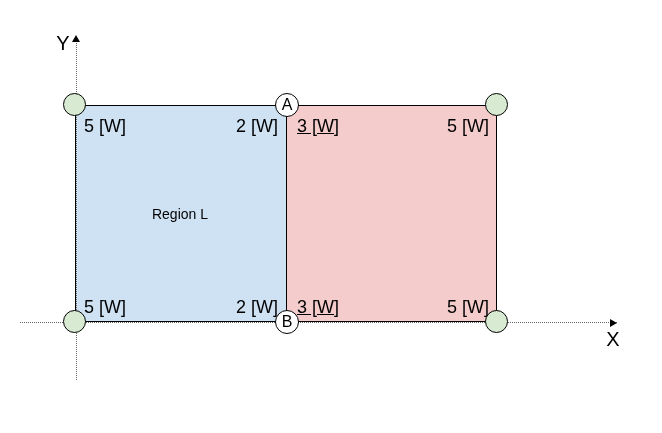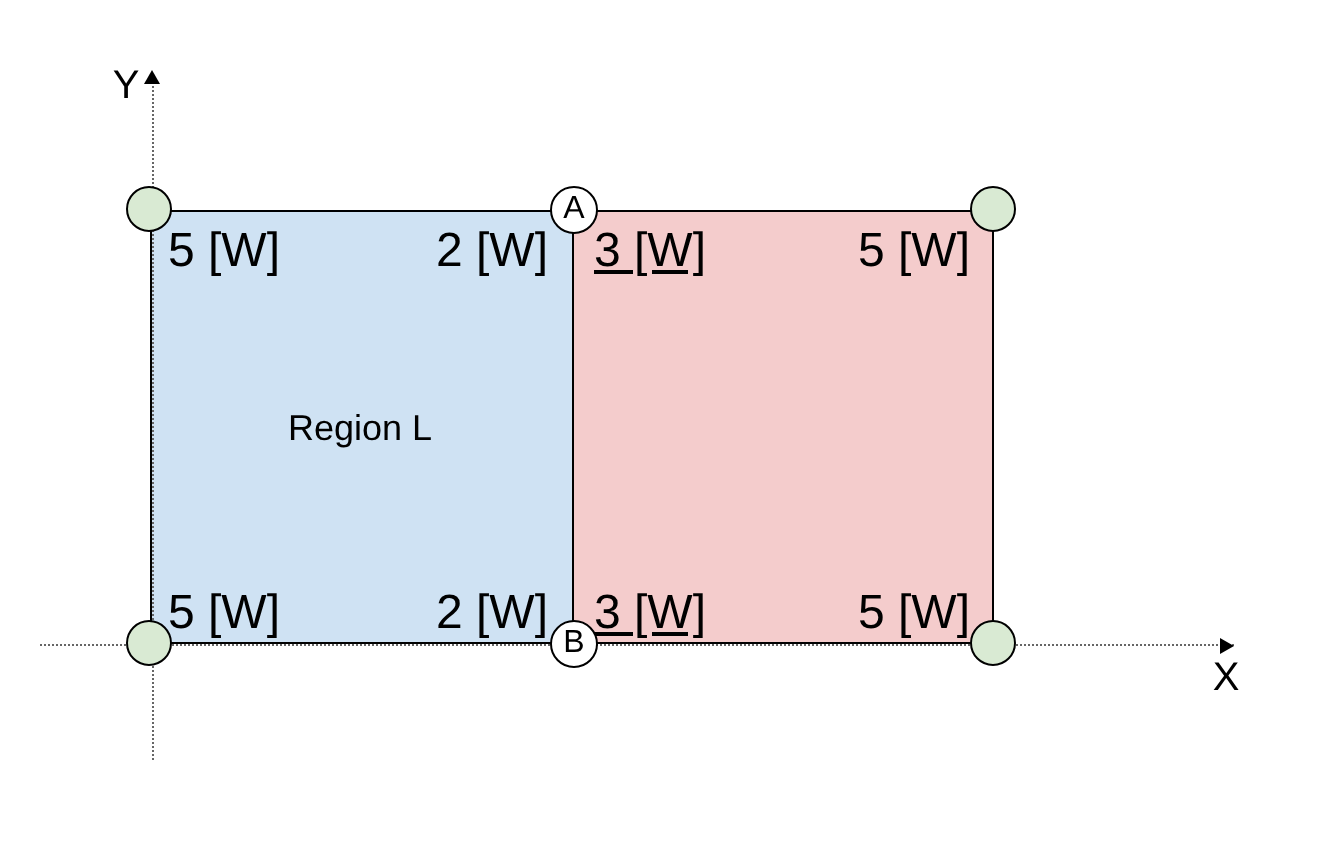--- a/index.html
+++ b/index.html
@@ -58,38 +58,38 @@
   
   .region {
     box-sizing: border-box;
     border: 1px solid #000000;
     z-index: 1;
   }
   .region-l { left: 75px;  top: 105px; width: 213px; height: 217px; }
   .region-r { left: 286px; top: 105px; width: 211px; height: 217px; }
 
   .region-label {
-    font-size: 18px;
+    font-size: 14px;
     line-height: 22px;
     color: #000000;
     text-align: center;
     z-index: 2;
   }
   .region-l-label { left: 120px; top: 203px; width: 120px; }
   .region-r-label { left: 331px; top: 203px; width: 120px; }
 
   
   .power-label {
-    font-size: 24px;
+    font-size: 18px;
     line-height: 20px;
     color: #000000;
     white-space: nowrap;
     z-index: 2;
   }
-  .align-right { }
+  .align-right { text-align: right; }
   .pl-top    { top: 116px; }
   .pl-bottom { top: 297px; }
   .pl-l-left  { left: 84px; }
   .pl-l-right { right: 384px; width: 60px; }
   .pl-r-left  { left: 297px; text-decoration: underline; }
   .pl-r-right { right: 173px; width: 60px; }
 
   
   .corner-marker {
     box-sizing: border-box;

